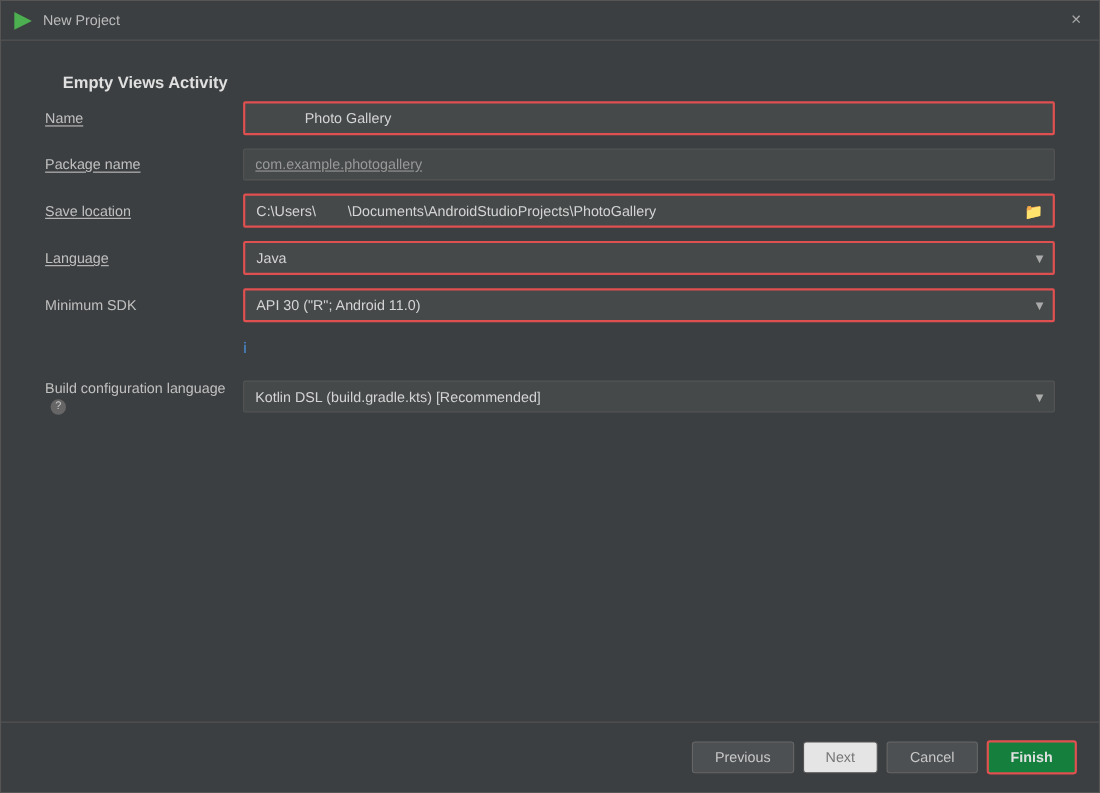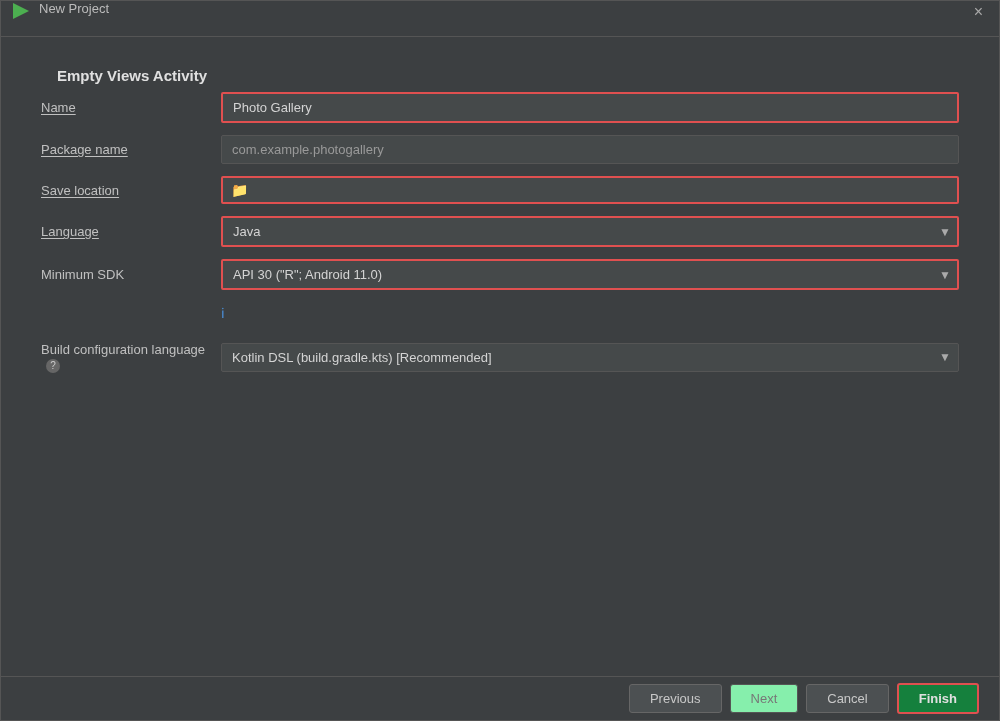--- a/index.html
+++ b/index.html
@@ -23,20 +23,21 @@
       background: #3c3f41;
       border: 1px solid #555;
       display: flex;
       flex-direction: column;
     }
 
     .title-bar {
       background: #3c3f41;
       height: 36px;
       display: flex;
+      align-items: center;
       padding: 0 10px;
       border-bottom: 1px solid #555;
       flex-shrink: 0;
     }
 
     .title-bar-logo {
       width: 20px;
       height: 20px;
       margin-right: 8px;
     }
@@ -164,20 +165,21 @@
       transform: translateY(-50%);
       pointer-events: none;
       color: #aaa;
       font-size: 12px;
     }
 
     .name-input-wrap {
       border: 2px solid #e05050;
       border-radius: 2px;
       background: #45494a;
+      padding-left: 44px;
     }
 
     .name-input-wrap input {
       width: 100%;
       background: transparent;
       border: none;
       outline: none;
       color: #d4d4d4;
       padding: 6px 10px;
       font-size: 13px;
@@ -225,21 +227,21 @@
       height: 14px;
       background: #666;
       color: #ccc;
       border-radius: 50%;
       font-size: 10px;
       margin-left: 5px;
       cursor: pointer;
     }
 
     .footer {
-      height: 44px;
+      height: 64px;
       border-top: 1px solid #555;
       display: flex;
       align-items: center;
       justify-content: flex-end;
       padding: 0 20px;
       gap: 8px;
       flex-shrink: 0;
     }
 
     .btn {
@@ -257,21 +259,21 @@
     }
 
     .btn-primary {
       background: #15803d;
       border: 2px solid #e05050;
       color: #e0e0e0;
       font-weight: bold;
     }
 
     .btn-disabled {
-      background: #86efac;
+      background: #e5e5e5;
       border: 1px solid #555;
       color: #777;
       cursor: default;
     }
   </style>
 </head>
 <body>
 
 <div class="window">
 
@@ -291,26 +293,27 @@
 
     <div class="field-row">
       <div class="field-label underlined">Name</div>
       <div class="name-input-wrap" style="flex:1;">
         <input type="text" value="Photo Gallery" style="">
       </div>
     </div>
 
     <div class="field-row">
       <div class="field-label underlined">Package name</div>
-      <input class="field-input readonly" type="text" value="com.example.photogallery" style="flex: 1 1 0%;">
+      <input class="field-input readonly" type="text" value="com.example.photogallery" style="flex: 1 1 0%; text-decoration: underline;">
     </div>
 
     <div class="field-row">
       <div class="field-label underlined">Save location</div>
       <div class="input-with-icon" style="flex:1;">
+        <input type="text" value="C:\Users\        \Documents\AndroidStudioProjects\PhotoGallery" style="">
         <button class="browse-btn">
           <span>📁</span>
         </button>
       </div>
     </div>
 
     <div class="field-row">
       <div class="field-label underlined">Language</div>
       <div class="select-wrap">
         <select class="field-select">

